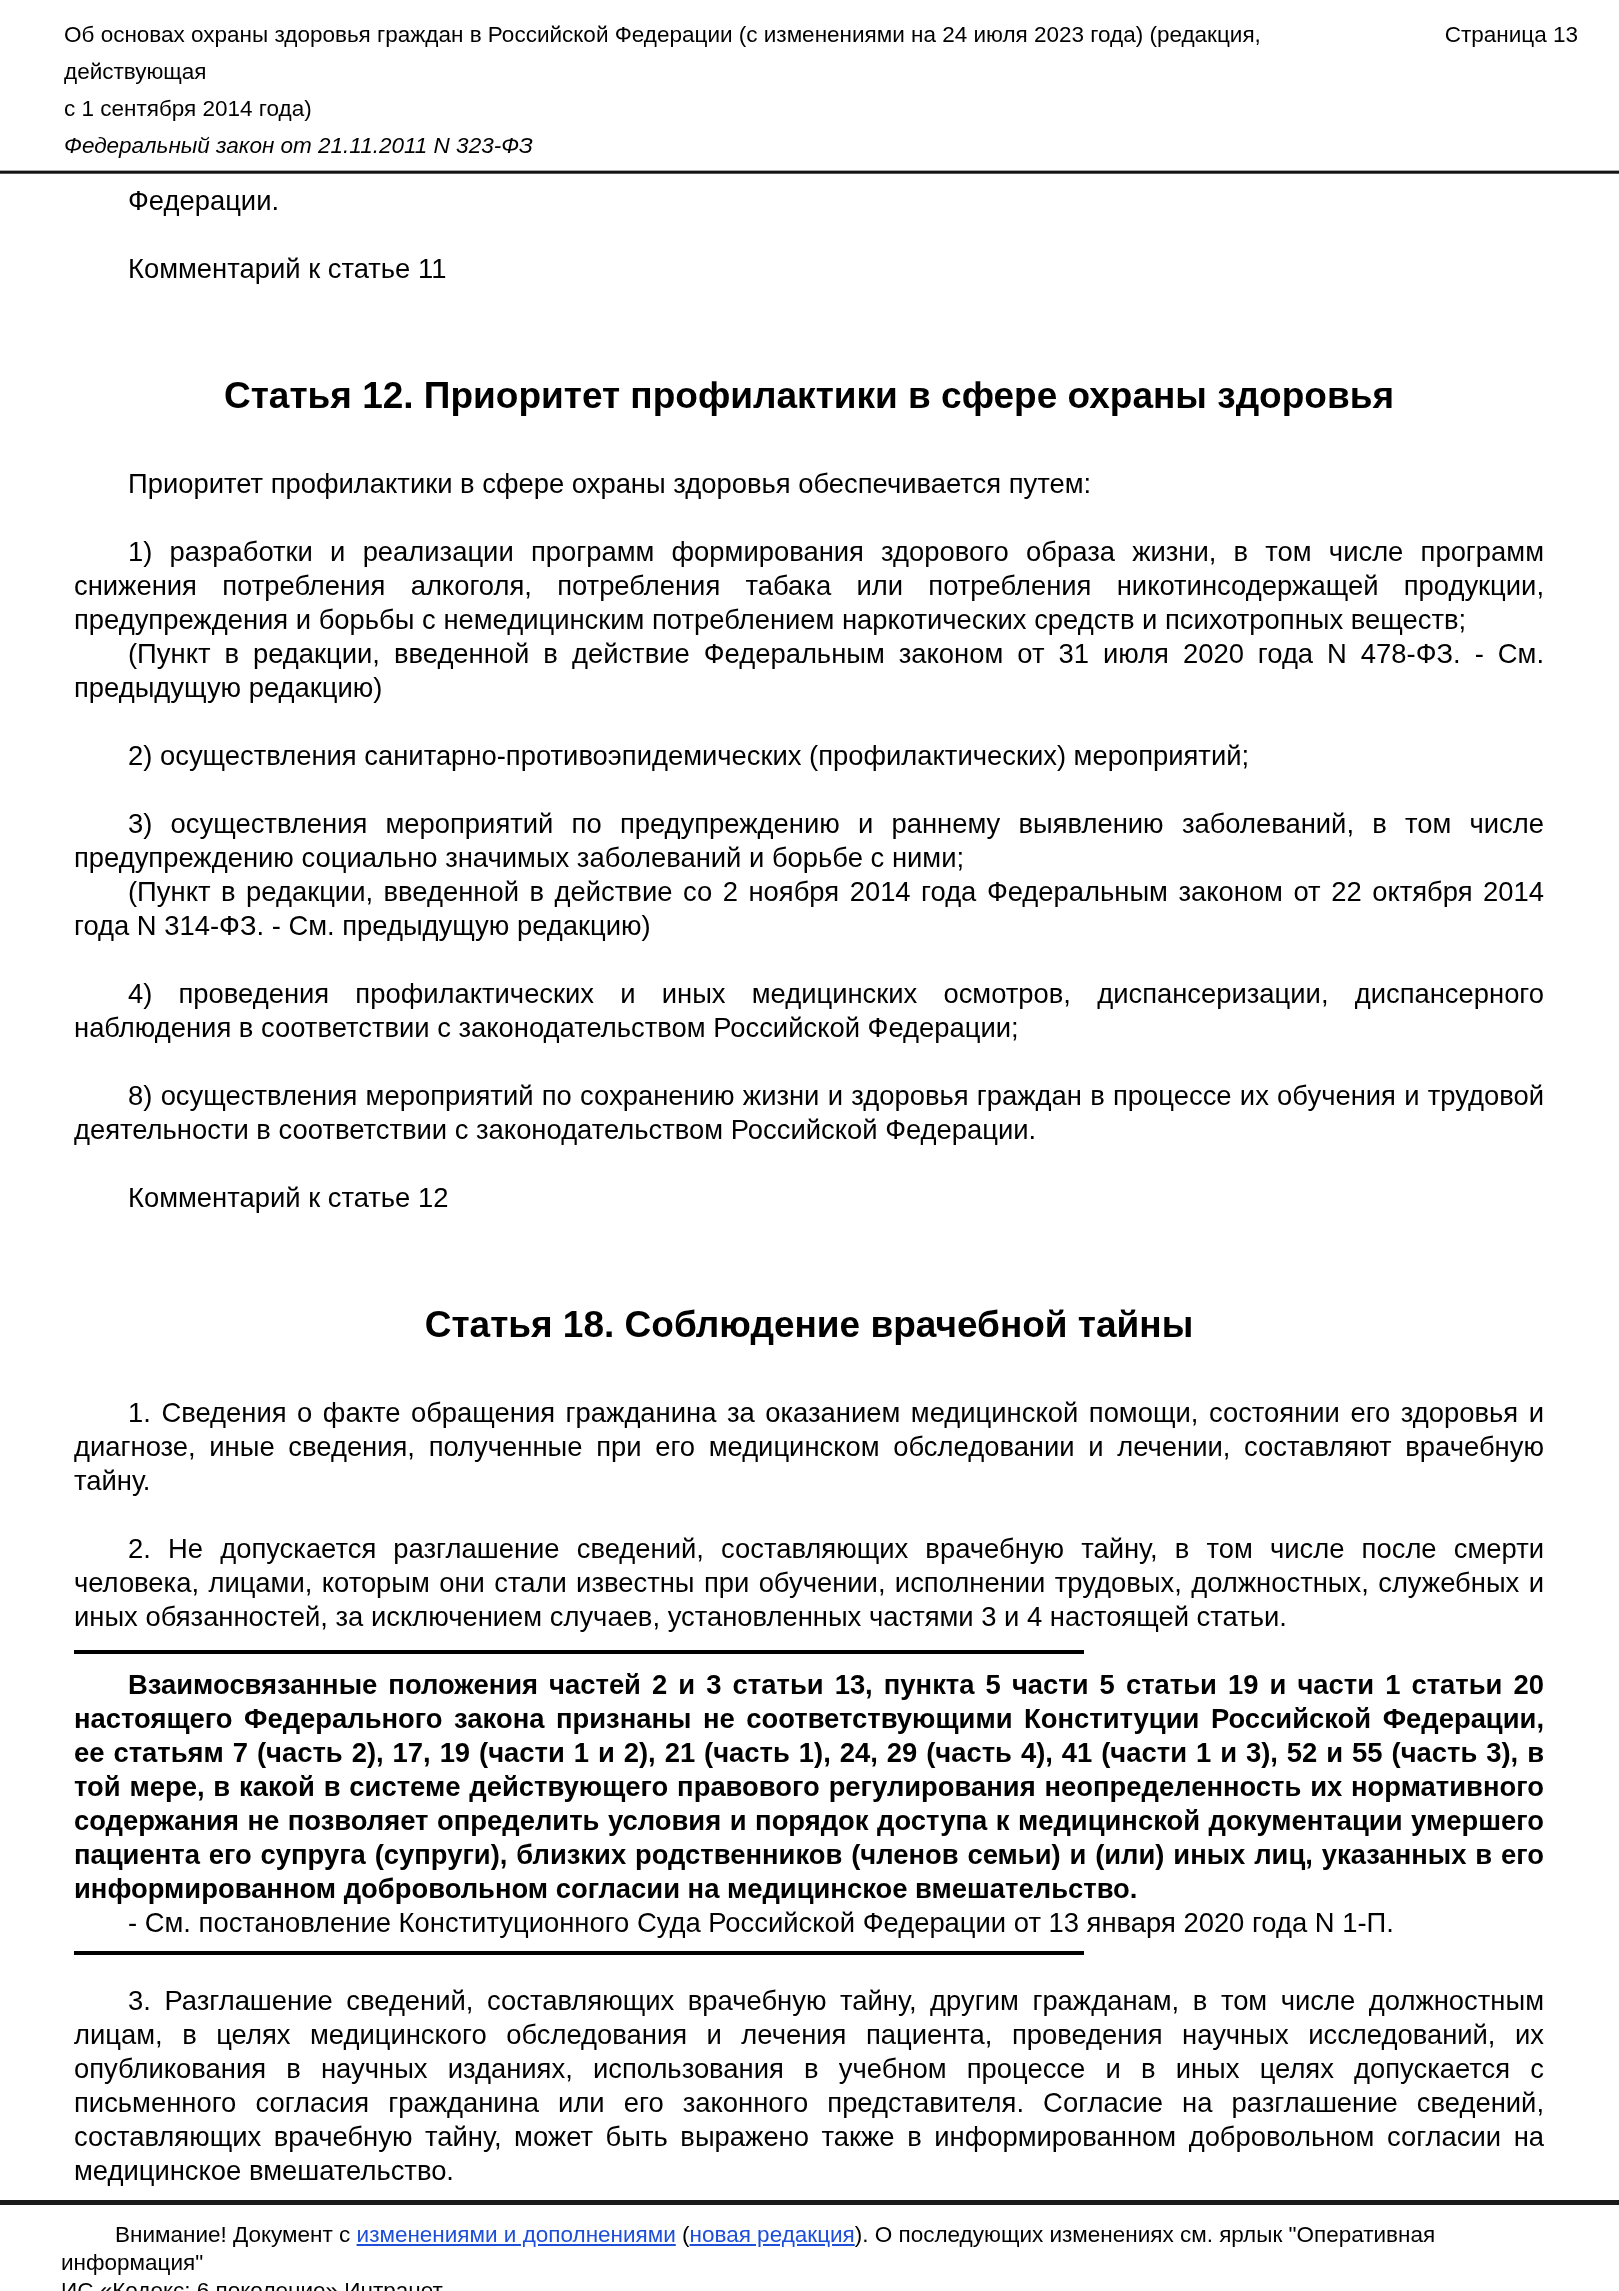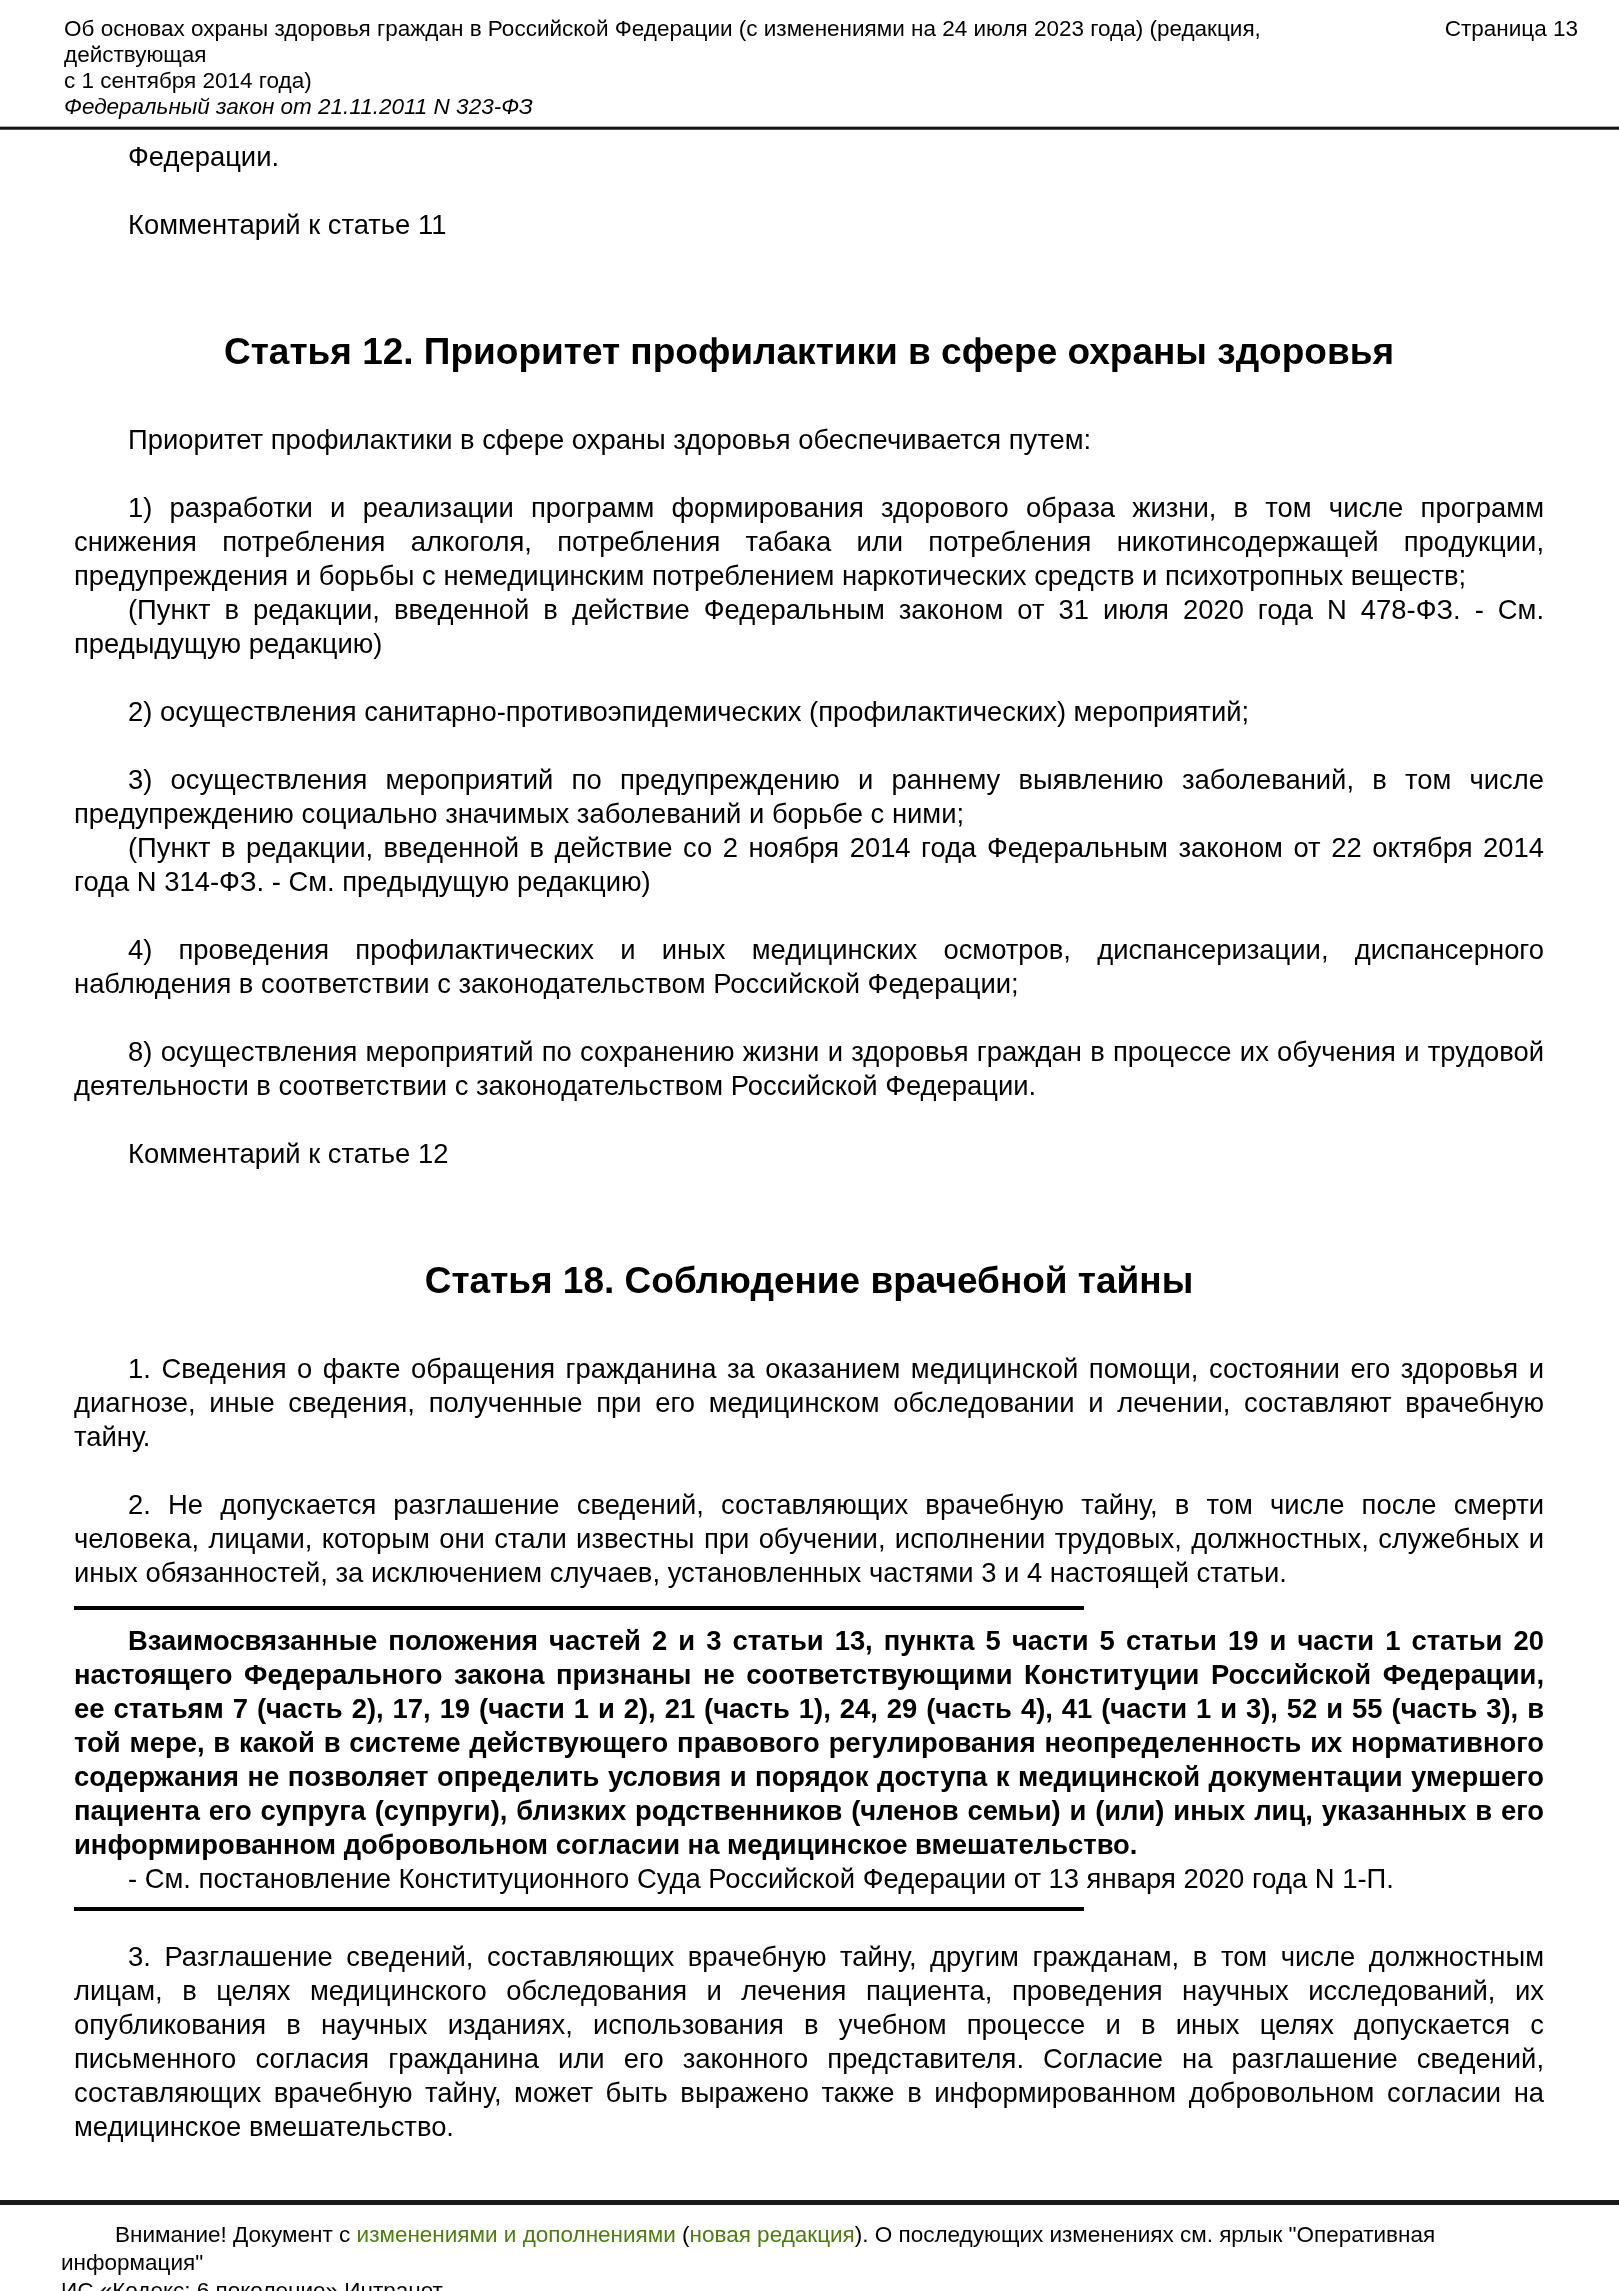--- a/index.html
+++ b/index.html
@@ -7,21 +7,21 @@
     width:1619px; height:2292px;
     background:#ffffff; color:#000000;
     font-family:"Liberation Sans", sans-serif;
     position:relative; overflow:hidden;
   }
 
   
   .doc-header {
     display:flex; justify-content:space-between; align-items:flex-start;
     padding:15.7px 41px 5.9px 64px;
-    font-size:22.5px; line-height:26px;
+    font-size:22.5px; line-height:37px;
   }
   .doc-header .titles { max-width:1274px; }
   .doc-subtitle { font-style:italic; }
   .page-label { white-space:nowrap; padding-left:29px; }
 
   .header-sep {
     height:2.9px; background:#141414;
     border-top:1px solid #aaaaaa; border-bottom:1px solid #555555;
   }
 
@@ -54,21 +54,21 @@
   .doc-footer {
     position:absolute; left:0; right:0; top:2200px;
   }
   .footer-sep { height:4.9px; background:#1a1a1a; }
   .footer-text {
     padding:15.7px 41px 0 61px;
     font-size:22.5px; line-height:28px;
   }
   .footer-text .warn { text-indent:54px; margin:0; }
   .footer-text .sys  { margin:0; }
-  a.doc-link { color:#4d7c0f; cursor:pointer; }
+  a.doc-link { color:#1d4ed8; text-decoration:underline; cursor:pointer; }
 </style>
 </head>
 <body>
 
 <div class="doc-header">
   <div class="titles">
     <div>Об основах охраны здоровья граждан в Российской Федерации (с изменениями на 24 июля 2023 года) (редакция, действующая</div>
     <div>с 1 сентября 2014 года)</div>
     <div class="doc-subtitle">Федеральный закон от 21.11.2011 N 323-ФЗ</div>
   </div>

